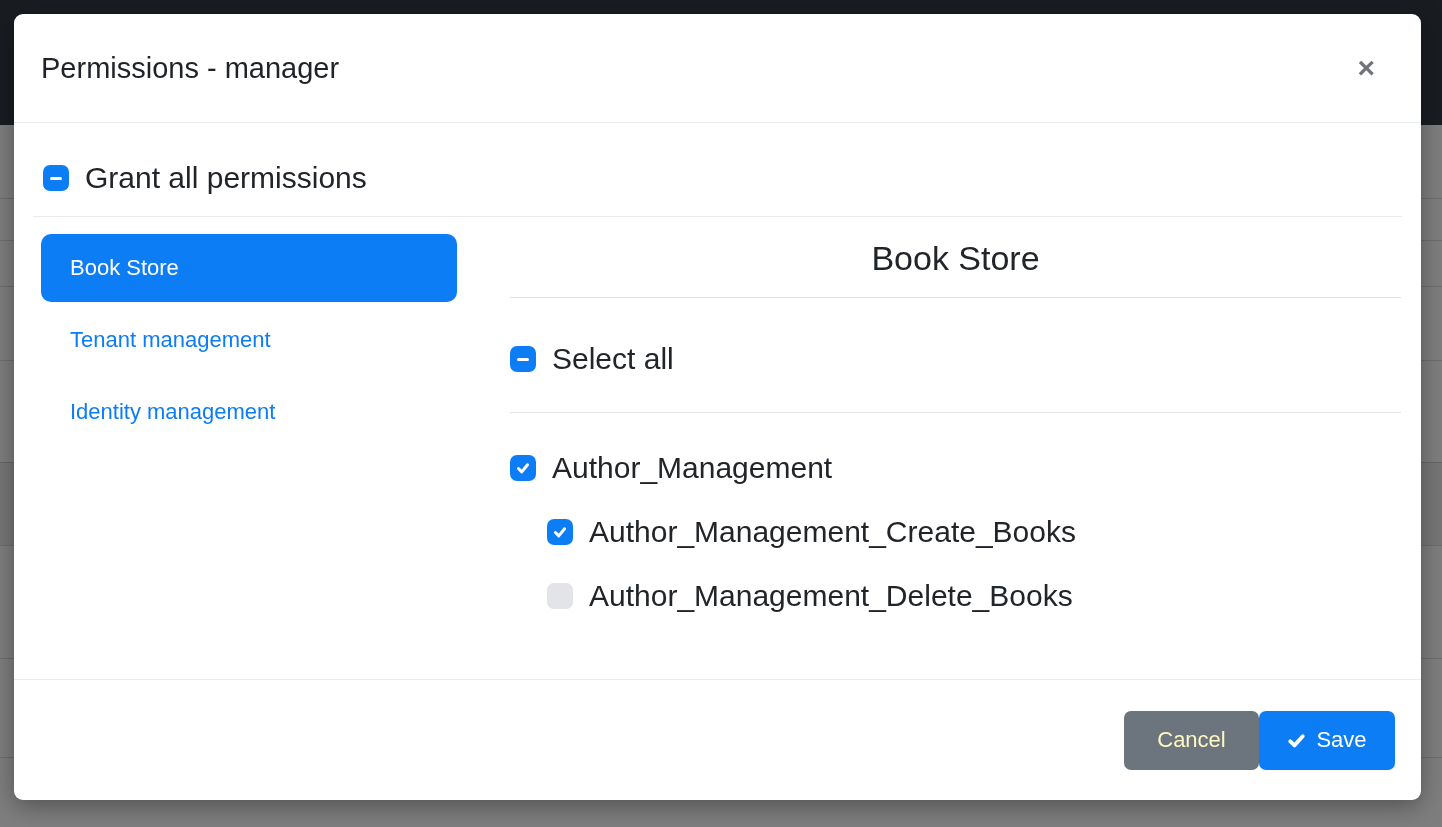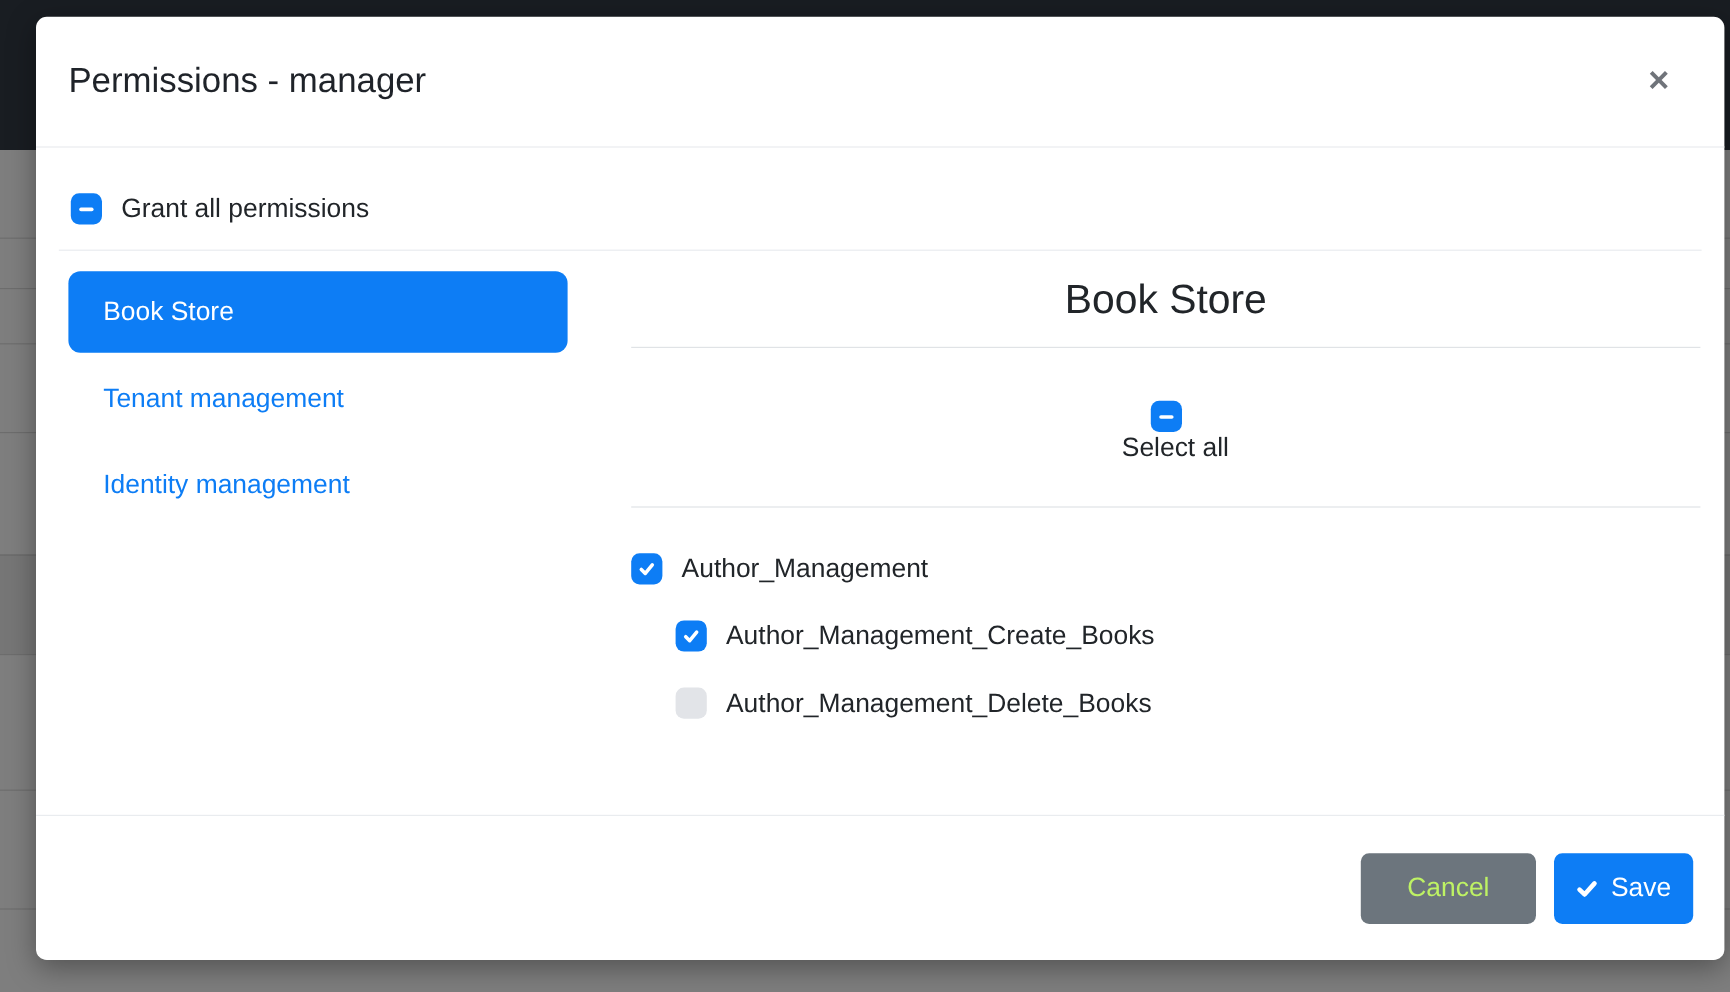--- a/index.html
+++ b/index.html
@@ -6,21 +6,21 @@
   html,body { width:1442px; height:827px; overflow:hidden;
     font-family:"Liberation Sans", sans-serif; }
 
   
   .backdrop { position:absolute; inset:0; background:#7e7e7e; }
   .bd-navbar { position:absolute; left:0; top:0; width:100%; height:125px; background:#191d22; }
   .bd-line { position:absolute; left:0; width:100%; height:1px; background:rgba(0,0,0,0.13); }
   .bd-band { position:absolute; left:0; width:100%; background:#767676; }
 
   
-  .modal { position:absolute; left:30px; top:14px; width:1407px; height:786px;
+  .modal { position:absolute; left:14px; top:14px; width:1407px; height:786px;
     background:#ffffff; border-radius:9px; box-shadow:0 6px 24px rgba(0,0,0,0.35);
     display:flex; flex-direction:column; }
 
   .modal-header { height:109px; flex:0 0 auto; display:flex; align-items:center;
     padding:0 38px 0 27px; border-bottom:1px solid #e9ecef; }
   .modal-title { font-size:29px; color:#1f2329; }
   .btn-close { margin-left:auto; border:none; background:none; font-size:30px;
     line-height:1; color:#70747a; font-weight:600; cursor:pointer; padding:4px 8px; }
 
   .modal-body { flex:1 1 auto; overflow:hidden; }
@@ -32,44 +32,44 @@
   .nav-col { width:416px; margin-left:8px; flex:0 0 auto; display:flex; flex-direction:column; }
   .nav-pill { display:flex; align-items:center; height:68px; border-radius:10px;
     padding-left:29px; font-size:22px; text-decoration:none; cursor:pointer; }
   .nav-pill.active { background:var(--primary); color:#ffffff; }
   .nav-pill.inactive { background:transparent; color:var(--primary); }
   .nav-pill + .nav-pill { margin-top:4px; }
 
   .content-col { margin-left:53px; width:891px; }
   .panel-heading { font-size:34px; color:#212529; margin-top:4px; line-height:40px; }
   .panel-hr { border:none; border-top:1px solid #e0e3e6; margin-top:19px; }
-  .selectall-row { display:flex; align-items:center; margin-top:44px;flex-direction:column; }
+  .selectall-row { display:flex; align-items:center; margin-top:44px; }
   .panel-hr2 { border:none; border-top:1px solid #e0e3e6; margin-top:36px; }
   .perm-row { display:flex; align-items:center; margin-top:30px; }
   .perm-row.first { margin-top:38px; }
   .perm-row.indent { padding-left:37px; }
 
-  .cb-label { font-size:22px; color:#212529; margin-left:16px; }
+  .cb-label { font-size:30px; color:#212529; margin-left:16px; }
 
   
   .cb { width:26px; height:26px; border-radius:7px; flex:0 0 auto;
     display:flex; align-items:center; justify-content:center; cursor:pointer; }
   .cb.checked, .cb.indeterminate { background:var(--primary); }
   .cb.unchecked { background:#e2e4e8; }
   .cb .dash { width:12px; height:3px; border-radius:2px; background:#ffffff; }
   .cb svg { width:16px; height:16px; }
 
   
   .modal-footer { flex:0 0 auto; height:121px; border-top:1px solid #e9ecef;
     display:flex; align-items:center; justify-content:flex-end; padding-right:26px; }
   .btn { border:none; border-radius:7px; font-size:22px; height:59px; cursor:pointer;
     display:flex; align-items:center; justify-content:center;
     font-family:"Liberation Sans", sans-serif; }
-  .btn-cancel { background:#6c757d; color:#bef264; width:146px; }
-  .btn-save { background:var(--primary); color:#ffffff; width:116px; margin-left:15px; }
+  .btn-cancel { background:#6c757d; color:#fef9c3; width:135px; }
+  .btn-save { background:var(--primary); color:#ffffff; width:136px; }
   .btn-save .save-check { width:19px; height:19px; margin-right:10px; }
 </style>
 </head>
 <body>
 
 <div class="backdrop">
   <div class="bd-navbar"></div>
   <div class="bd-band" style="top:462px;height:83px"></div>
   <div class="bd-line" style="top:198px"></div>
   <div class="bd-line" style="top:240px"></div>

